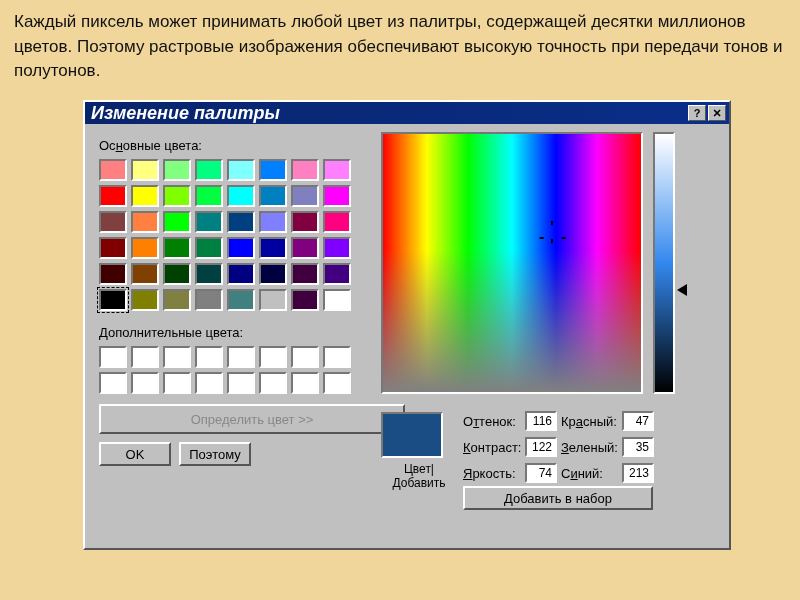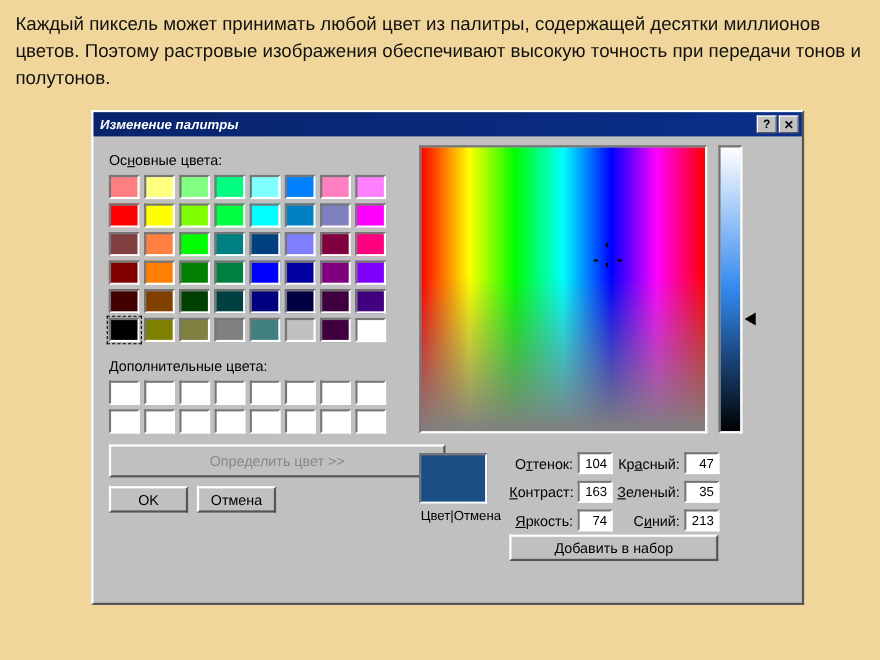--- a/index.html
+++ b/index.html
@@ -1,20 +1,20 @@
 <!DOCTYPE html>
 <html><head>
 <meta charset="utf-8">
 <style>
   * { box-sizing: border-box; font-family: Arial, sans-serif; }
   body { margin:0; padding:0; width:800px; height:600px; background:#f0d69a; }
   .caption { position:absolute; left:14px; top:10px; right:10px; font-size:17px; line-height:1.45; color:#111; }
   .dialog { position:absolute; left:83px; top:100px; width:648px; height:450px; background:#c0c0c0; border:2px solid; border-color:#fff #555 #555 #fff; }
   .titlebar { height:22px; background:linear-gradient(to right,#08246b,#0a2f8a); display:flex; align-items:center; padding:0 3px; }
-  .titlebar .title { flex:1; color:#fff; font-weight:bold; font-size:12px; font-style:italic; padding-left:3px; }
+  .titlebar .title { flex:1; color:#fff; font-weight:bold; font-size:18px; font-style:italic; padding-left:3px; }
   .titlebar-btn { width:18px; height:16px; background:#c0c0c0; border:1px solid; border-color:#fff #555 #555 #fff; margin-left:2px; display:flex; align-items:center; justify-content:center; font-size:11px; font-weight:bold; color:#000; cursor:pointer; }
   .dlg-body { position:relative; padding:8px 10px; }
   .section-label { font-size:13px; color:#000; margin:6px 0 6px 4px; }
   .section-label u { text-decoration:underline; }
   .swatch-grid { display:grid; grid-template-columns:repeat(8,28px); gap:4px; margin-left:4px; }
   .swatch { width:28px; height:22px; border:2px solid; border-color:#777 #fff #fff #777; cursor:pointer; }
   .swatch.sel { outline:1px dashed #000; outline-offset:1px; }
   .custom-grid { display:grid; grid-template-columns:repeat(8,28px); gap:4px; margin-left:4px; }
   .custom-slot { width:28px; height:22px; background:#fff; border:2px solid; border-color:#777 #fff #fff #777; cursor:pointer; }
   .btn { background:#c0c0c0; border:2px solid; border-color:#fff #555 #555 #fff; font-size:13px; cursor:pointer; display:flex; align-items:center; justify-content:center; }
@@ -32,21 +32,21 @@
   .cross.bot   { left:167px; top:104px; }
   .cross.lef   { left:156px; top:95px; }
   .cross.rig   { left:178px; top:95px; }
   .lum-strip { position:absolute; left:568px; top:8px; width:22px; height:262px; border:2px solid; border-color:#777 #fff #fff #777; background:linear-gradient(to bottom, #ffffff 0%, #3388ee 50%, #000000 100%); cursor:pointer; }
   .lum-arrow { position:absolute; left:592px; top:160px; width:0; height:0; border-top:6px solid transparent; border-bottom:6px solid transparent; border-right:10px solid #000; }
   .preview-block { position:absolute; left:296px; top:288px; }
   .preview { width:62px; height:46px; background:#1a4d84; border:2px solid; border-color:#777 #fff #fff #777; }
   .preview-lbl { font-size:12px; margin-top:4px; text-align:center; width:76px; }
   .fields { position:absolute; left:378px; top:286px; font-size:13px; white-space:nowrap; }
   .fld-row { display:flex; align-items:center; margin-bottom:4px; height:22px; }
-  .fld-lbl { width:62px; text-align:right; padding-right:4px; }
+  .fld-lbl { width:62px; padding-right:4px; }
   .fld-lbl.w2 { width:61px; margin-left:4px; }
   .fld-input { width:32px; height:20px; background:#fff; border:2px solid; border-color:#777 #fff #fff #777; font-size:12px; padding:0 3px; display:inline-block; line-height:16px; text-align:right; }
   .add-btn { position:absolute; left:378px; top:362px; width:190px; height:24px; }
 </style>
 </head>
 <body>
 
 <div class="caption">Каждый пиксель может принимать любой цвет из палитры, содержащей десятки миллионов цветов. Поэтому растровые изображения обеспечивают высокую точность при передачи тонов и полутонов.</div>
 
 <div class="dialog">
@@ -133,50 +133,50 @@
       </div>
 
     <div class="btn disabled define-btn">
         <span>Определить цвет &gt;&gt;</span>
       </div>
     <div class="ok-cancel">
       <div class="btn ok-btn">
           <span>OK</span>
         </div>
       <div class="btn cancel-btn">
-          <span>Отмена</span>
+          <span>Поэтому</span>
         </div>
     </div>
 
     <div class="right-area">
       <div class="gradient-field">
         <span class="cross top">'</span>
         <span class="cross bot">'</span>
         <span class="cross lef">-</span>
         <span class="cross rig">-</span>
       </div>
     </div>
     <div class="lum-strip"></div>
     <div class="lum-arrow"></div>
 
     <div class="preview-block">
       <div class="preview" id="preview" style="background: rgb(26, 77, 132);"></div>
-      <div class="preview-lbl">Цвет|Отмена</div>
+      <div class="preview-lbl">Цвет|Добавить</div>
     </div>
 
     <div class="fields">
       <div class="fld-row">
         <span class="fld-lbl">О<u>т</u>тенок:</span>
-        <span class="fld-input">104</span>
+        <span class="fld-input">116</span>
         <span class="fld-lbl w2">Кр<u>а</u>сный:</span>
         <span class="fld-input">47</span>
       </div>
       <div class="fld-row">
         <span class="fld-lbl"><u>К</u>онтраст:</span>
-        <span class="fld-input">163</span>
+        <span class="fld-input">122</span>
         <span class="fld-lbl w2"><u>З</u>еленый:</span>
         <span class="fld-input">35</span>
       </div>
       <div class="fld-row">
         <span class="fld-lbl"><u>Я</u>ркость:</span>
         <span class="fld-input">74</span>
         <span class="fld-lbl w2">С<u>и</u>ний:</span>
         <span class="fld-input">213</span>
       </div>
     </div>

